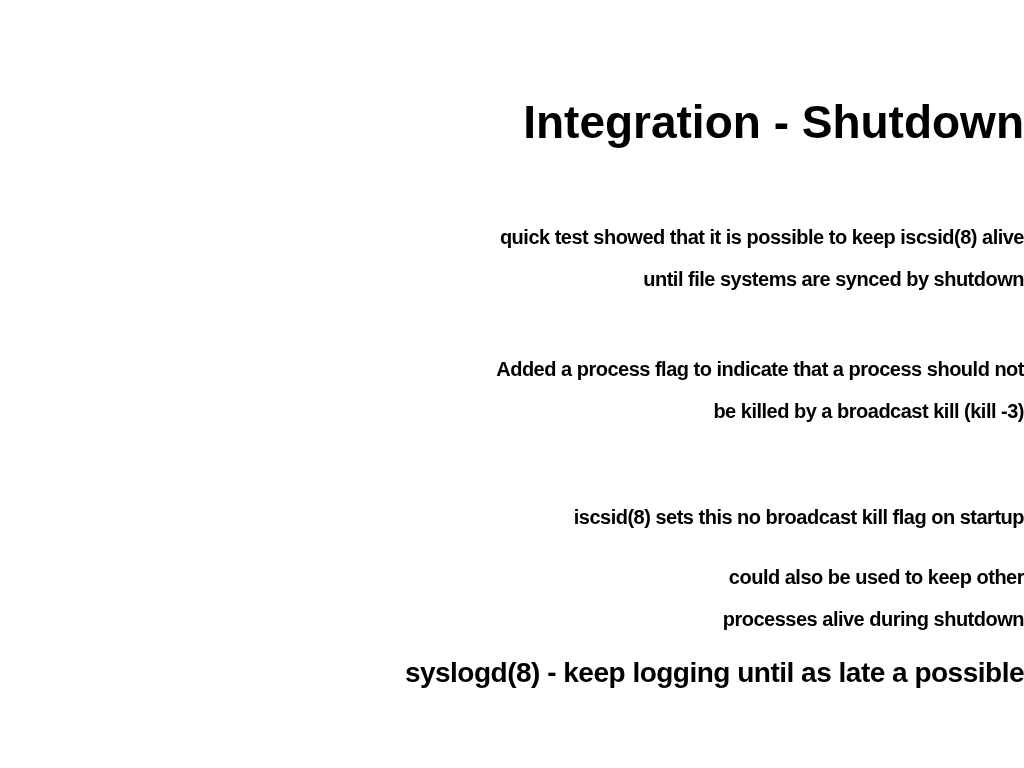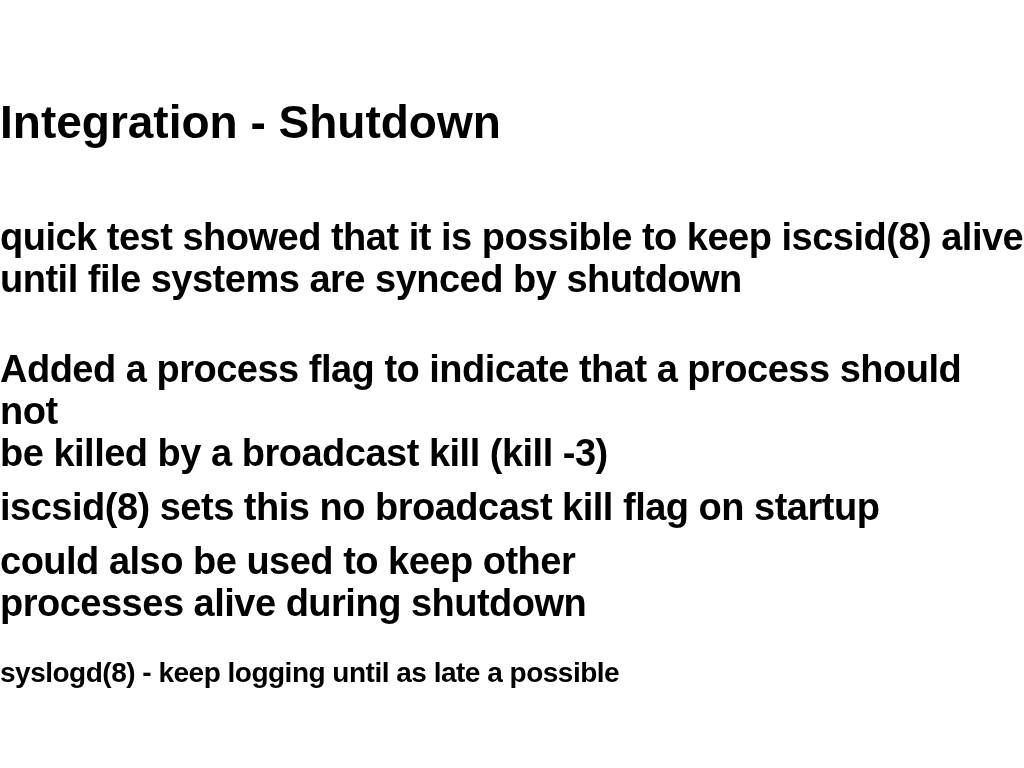--- a/index.html
+++ b/index.html
@@ -13,39 +13,39 @@
     height: 768px;
     background: #ffffff;
     overflow: hidden;
     font-family: "Liberation Sans", sans-serif;
     color: #000000;
   }
   .txt {
     position: absolute;
     left: 0;
     right: 0;
-    text-align: left;
+    text-align: right;
     font-weight: bold;
     white-space: pre-line;
     letter-spacing: -0.5px;
   }
   .title {
     top: 96px;
     font-size: 46px;
     line-height: 52px;
     letter-spacing: 0px;
   }
   .body-block {
-    font-size: 38px;
+    font-size: 20px;
     line-height: 42px;
   }
   .block-1 { top: 216px; }
   .block-2 { top: 348px; }
-  .block-3 { top: 486px; }
-  .block-4 { top: 540px; }
+  .block-3 { top: 496px; }
+  .block-4 { top: 556px; }
   .sub-line {
     top: 658px;
     font-size: 28px;
     line-height: 30px;
   }
 </style>
 </head>
 <body>
 
 <div class="slide">

